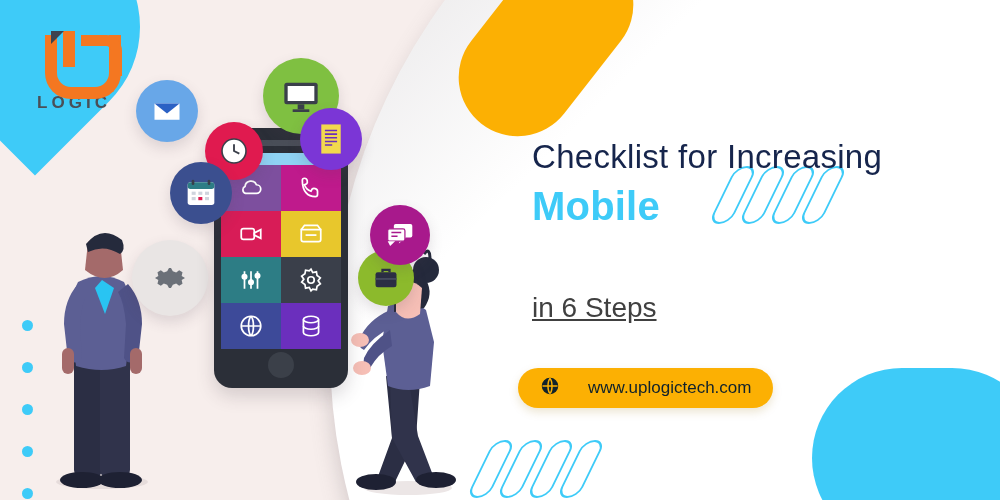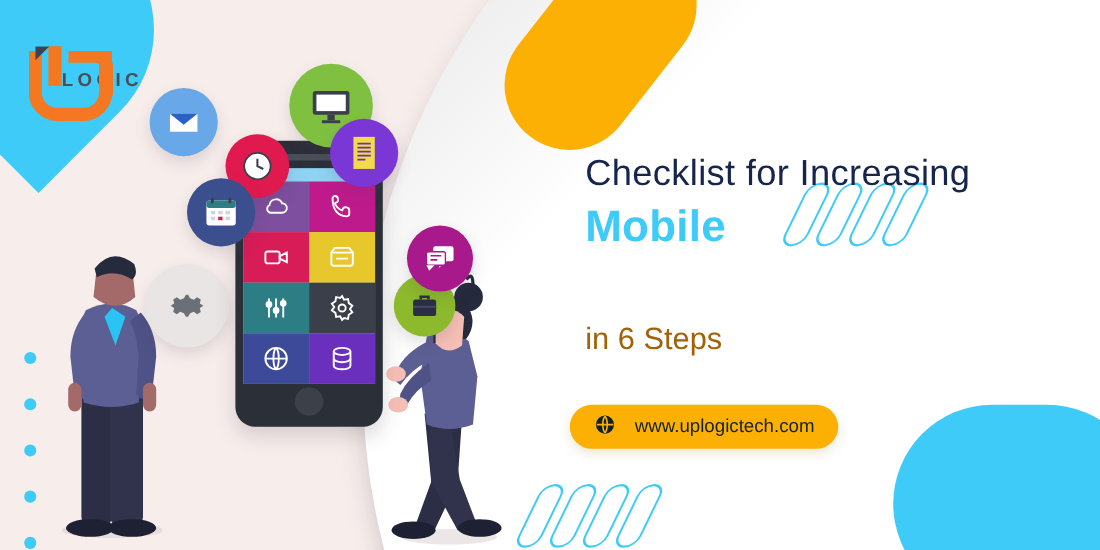--- a/index.html
+++ b/index.html
@@ -25,21 +25,21 @@
 
   
   .logo-shape{
     position:absolute;left:-70px;top:-78px;width:210px;height:210px;
     background:#3ecbf8;
     border-radius:0 0 105px 0;
     transform:rotate(-45deg);
     transform-origin:50% 50%;
   }
   .logo-wrap{position:absolute;left:18px;top:16px;width:112px;height:112px;
-    display:flex;flex-direction:row;align-items:center;justify-content:center;}
+    display:flex;flex-direction:column;align-items:center;justify-content:center;}
   .logo-mark{position:relative;width:74px;height:60px;}
   .logo-u{
     position:absolute;left:8px;top:4px;width:52px;height:52px;
     border:12px solid #f47721;border-top:none;border-radius:0 0 26px 26px;
   }
   .logo-stem{position:absolute;left:26px;top:0;width:12px;height:36px;background:#f47721;}
   .logo-flag{position:absolute;left:14px;top:0;width:13px;height:13px;background:#3d4450;
     clip-path:polygon(0 0,100% 0,0 100%);}
   .logo-p{
     position:absolute;left:44px;top:4px;width:30px;height:30px;
@@ -90,24 +90,24 @@
   .fc svg{display:block;}
 
   
   .person{position:absolute;}
 
   
   .content{position:absolute;left:530px;top:16px;width:460px;height:500px;z-index:9;}
   .h-line1{position:absolute;left:2px;top:122px;font-size:33px;color:#16254c;letter-spacing:.3px;}
   .h-mobile{position:absolute;left:2px;top:168px;font-size:40px;font-weight:bold;color:#3ecbf8;letter-spacing:.2px;}
   .h-line3{position:absolute;left:2px;top:226px;font-size:31px;font-weight:bold;color:#16254c;letter-spacing:.1px;}
-  .h-line4{position:absolute;left:2px;top:276px;font-size:28px;color:#a16207;}
+  .h-line4{position:absolute;left:2px;top:276px;font-size:28px;color:#404040;text-decoration:underline;}
 
   .pill{
-    position:absolute;display:flex;align-items:center;gap:17px;
+    position:absolute;display:flex;align-items:center;gap:28px;
     background:#fcb003;border-radius:26px;height:40px;padding:0 22px;
     box-shadow:0 4px 10px rgba(150,110,0,.18);
   }
   .pill .label{font-size:17px;color:#10222c;white-space:nowrap;}
   .pill-web{left:-12px;top:352px;}
   .pill-mail{left:78px;top:412px;}
 </style>
 </head>
 <body>
 

